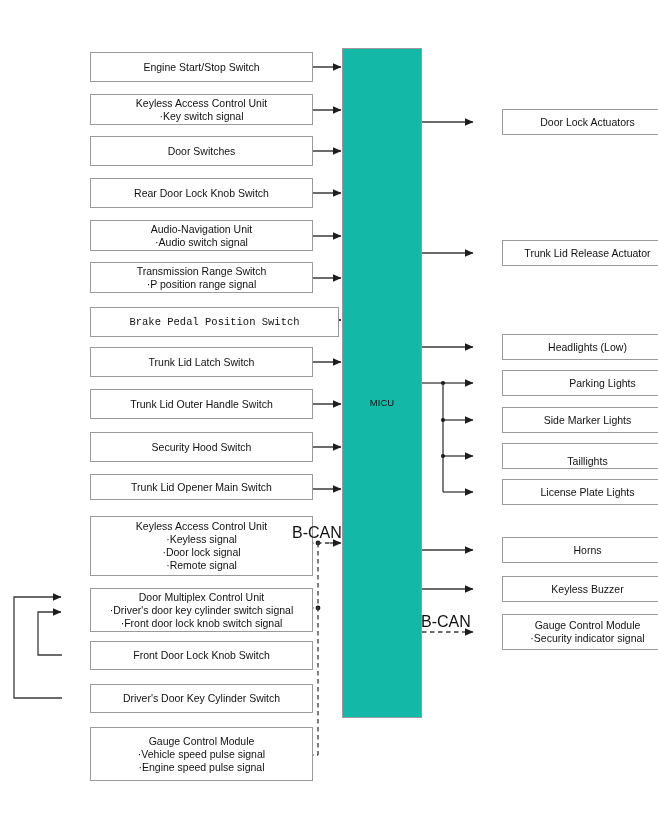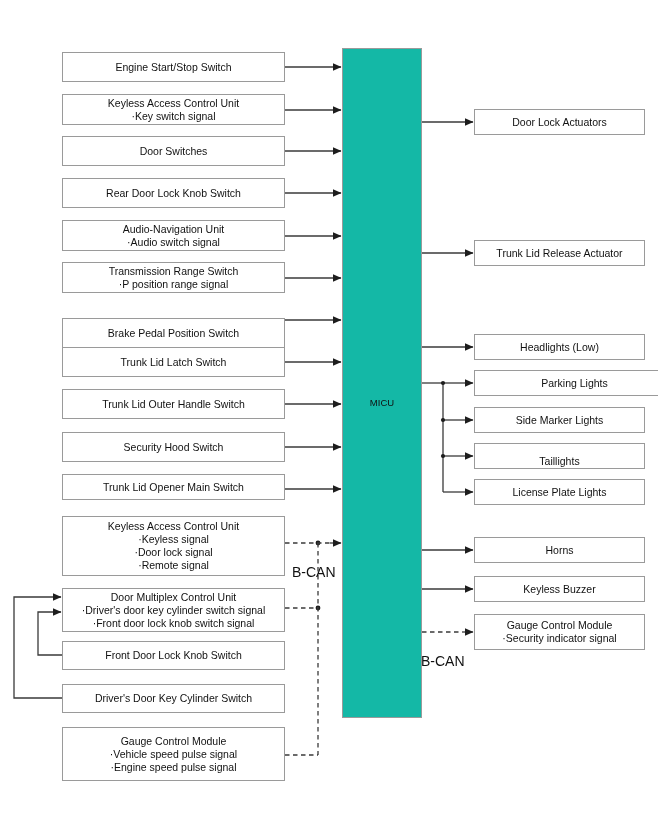--- a/index.html
+++ b/index.html
@@ -1,27 +1,27 @@
 <!DOCTYPE html>
 <html><head>
 <meta charset="utf-8">
 <style>
   html,body{margin:0;padding:0;background:#ffffff;}
   body{font-family:"Liberation Sans","DejaVu Sans",sans-serif;}
   #canvas{position:relative;width:658px;height:832px;background:#ffffff;overflow:hidden;}
   .box{position:absolute;box-sizing:border-box;border:1px solid #9a9a9a;background:#ffffff;
        display:flex;flex-direction:column;align-items:center;justify-content:center;
-       color:#111111;font-size:10.5px;line-height:13px;text-align:center;}
+       color:#111111;font-size:10.5px;line-height:13px;text-align:center;margin-left:28px;}
   .box .ln{display:block;white-space:nowrap;}
   .box .sub{text-align:left;}
   .micu{position:absolute;box-sizing:border-box;border:1px solid #9a9a9a;background:#14b8a6;
         display:flex;align-items:center;justify-content:center;font-size:9.5px;color:#111;}
   .micu .mlab{position:absolute;left:0;right:0;text-align:center;}
   svg.wires{position:absolute;left:0;top:0;width:658px;height:832px;overflow:visible;}
-  .bcan{position:absolute;font-size:14px;color:#111;white-space:nowrap;margin-top:40px;}
+  .bcan{position:absolute;font-size:16px;color:#111;white-space:nowrap;}
 </style>
 </head>
 <body>
 
 <div id="canvas">
 
   <svg class="wires">
     <defs>
       <marker id="ah" markerWidth="9" markerHeight="8" refX="8.5" refY="4" orient="auto" markerUnits="userSpaceOnUse">
         <path d="M0,0 L9,4 L0,8 z" fill="#1d1d1d"></path>
@@ -105,21 +105,21 @@
     <span class="ln">Rear Door Lock Knob Switch</span>
   </div>
   <div class="box" style="left:62px;top:220px;width:223px;height:31px;">
     <span class="ln">Audio-Navigation Unit</span>
     <span class="ln">·Audio switch signal</span>
   </div>
   <div class="box" style="left:62px;top:262px;width:223px;height:31px;">
     <span class="ln">Transmission Range Switch</span>
     <span class="ln">·P position range signal</span>
   </div>
-  <div class="box" style="left:62px;top:318px;width:223px;height:30px;">
+  <div class="box" style="left:62px;top:307px;width:249px;height:30px;font-family:Liberation Mono, monospace;">
     <span class="ln">Brake Pedal Position Switch</span>
   </div>
   <div class="box" style="left:62px;top:347px;width:223px;height:30px;">
     <span class="ln">Trunk Lid Latch Switch</span>
   </div>
   <div class="box" style="left:62px;top:389px;width:223px;height:30px;">
     <span class="ln">Trunk Lid Outer Handle Switch</span>
   </div>
   <div class="box" style="left:62px;top:432px;width:223px;height:30px;">
     <span class="ln">Security Hood Switch</span>

